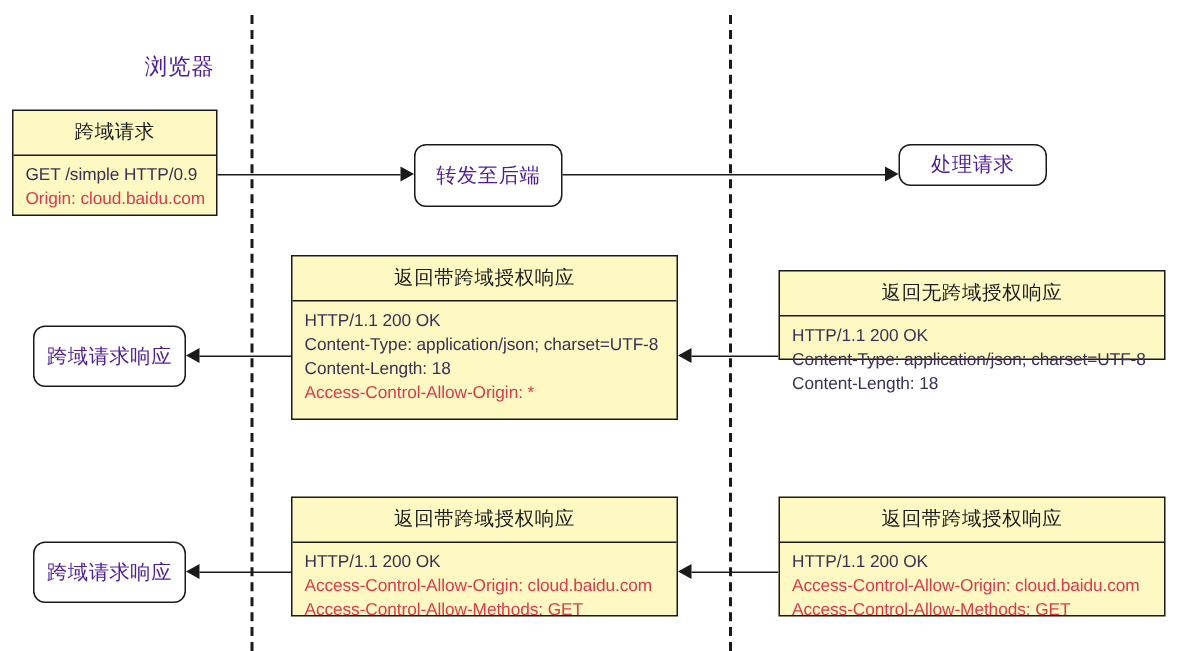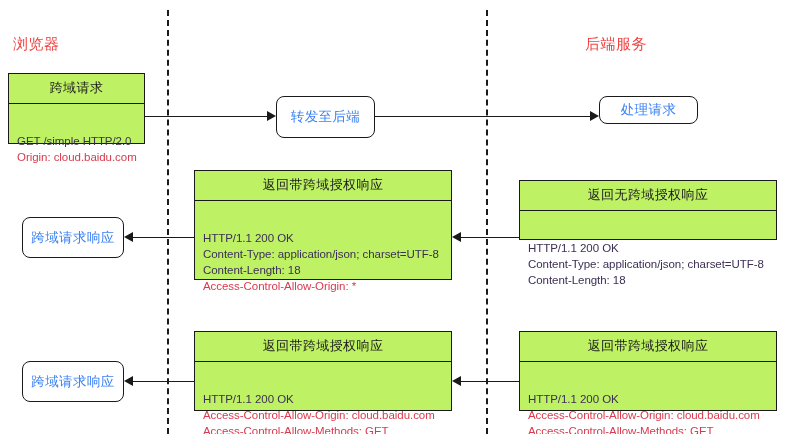--- a/index.html
+++ b/index.html
@@ -13,23 +13,23 @@
   #canvas {
     position: relative;
     width: 789px;
     height: 434px;
     background: #ffffff;
     overflow: hidden;
   }
   
   .col-header {
     position: absolute;
-    text-align: left;
+    text-align: right;
     font-size: 15px;
-    color: #ef4444;
+    color: #4c1d95;
     font-weight: 400;
     letter-spacing: 0.5px;
     white-space: nowrap;
   }
   
   .lifeline {
     position: absolute;
     width: 0;
     border-left: 2px dashed #1a1a1a;
   }
@@ -37,32 +37,31 @@
   .round-box {
     position: absolute;
     box-sizing: border-box;
     border: 1px solid #1a1a1a;
     border-radius: 8px;
     background: #ffffff;
     display: flex;
     align-items: center;
     justify-content: center;
     font-size: 13.5px;
-    color: #3b82f6;
+    color: #4c1d95;
     letter-spacing: 0.4px;
   }
   
   .msg-box {
     position: absolute;
     box-sizing: border-box;
     border: 1px solid #1a1a1a;
-    background: #bef264;
+    background: #fef9c3;
     display: flex;
     flex-direction: column;
-    gap: 24px;
   }
   .msg-title {
     box-sizing: border-box;
     border-bottom: 1px solid #1a1a1a;
     text-align: center;
     font-size: 13px;
     color: #1a1a1a;
     padding: 5px 4px 6px 4px;
     letter-spacing: 0.4px;
     white-space: nowrap;
@@ -101,29 +100,28 @@
   .arrow-head.left {
     border-right: 9px solid #1a1a1a;
   }
 </style>
 </head>
 <body>
 
 <div id="canvas">
 
   <div class="col-header" style="left:13px; top:35px; width:130px;">浏览器</div>
-  <div class="col-header" style="left:585px; top:35px; width:130px;">后端服务</div>
 
   <div class="lifeline" style="left:167px; top:10px; height:424px;"></div>
   <div class="lifeline" style="left:486px; top:10px; height:424px;"></div>
 
   <div class="msg-box" style="left:8px; top:73px; width:137px; height:71px;">
     <div class="msg-title">跨域请求</div>
     <div class="msg-body">
-      <div class="msg-line">GET /simple HTTP/2.0</div>
+      <div class="msg-line">GET /simple HTTP/0.9</div>
       <div class="msg-line red">Origin: cloud.baidu.com</div>
     </div>
   </div>
 
   <div class="arrow-line" style="left:145px; top:116px; width:122px;"></div>
   <div class="arrow-head right" style="left:267px; top:111px;"></div>
 
   <div class="round-box" style="left:276px; top:96px; width:99px; height:42px;">转发至后端</div>
 
   <div class="arrow-line" style="left:375px; top:116px; width:215px;"></div>

